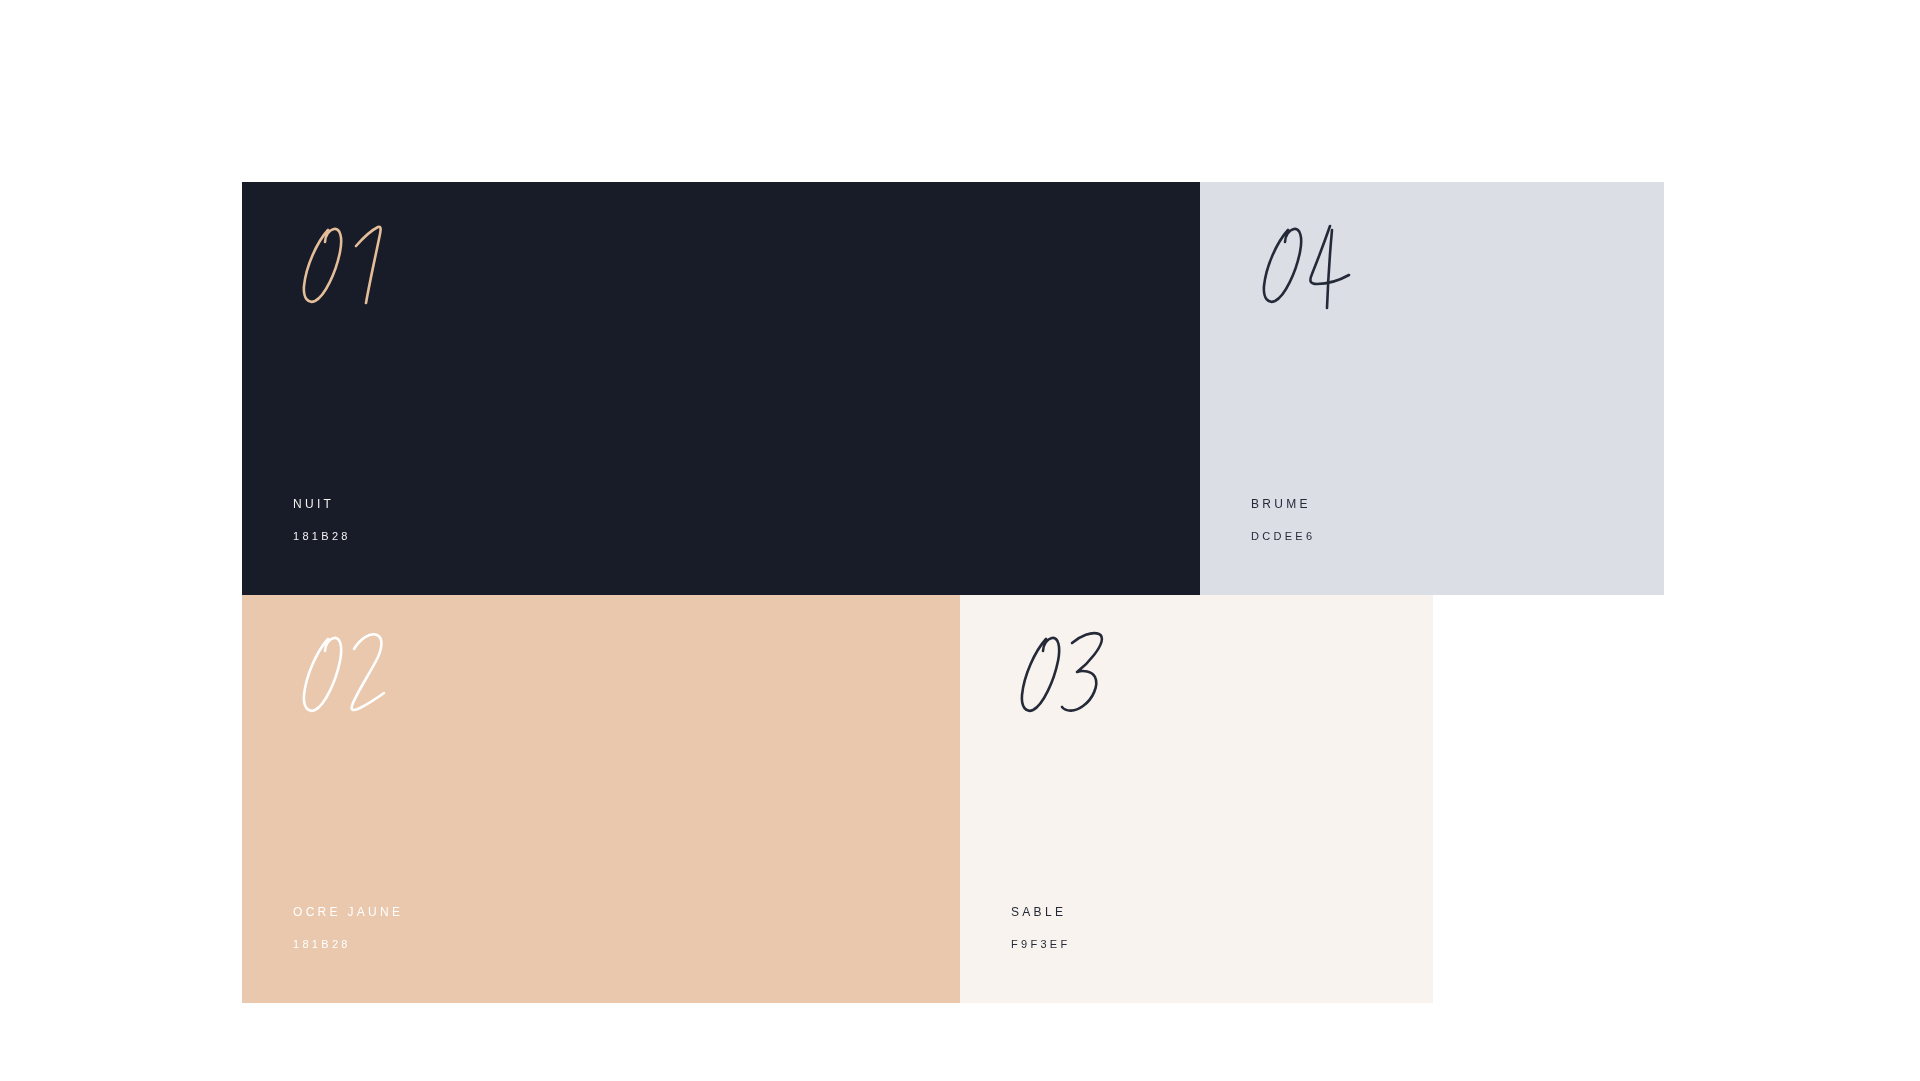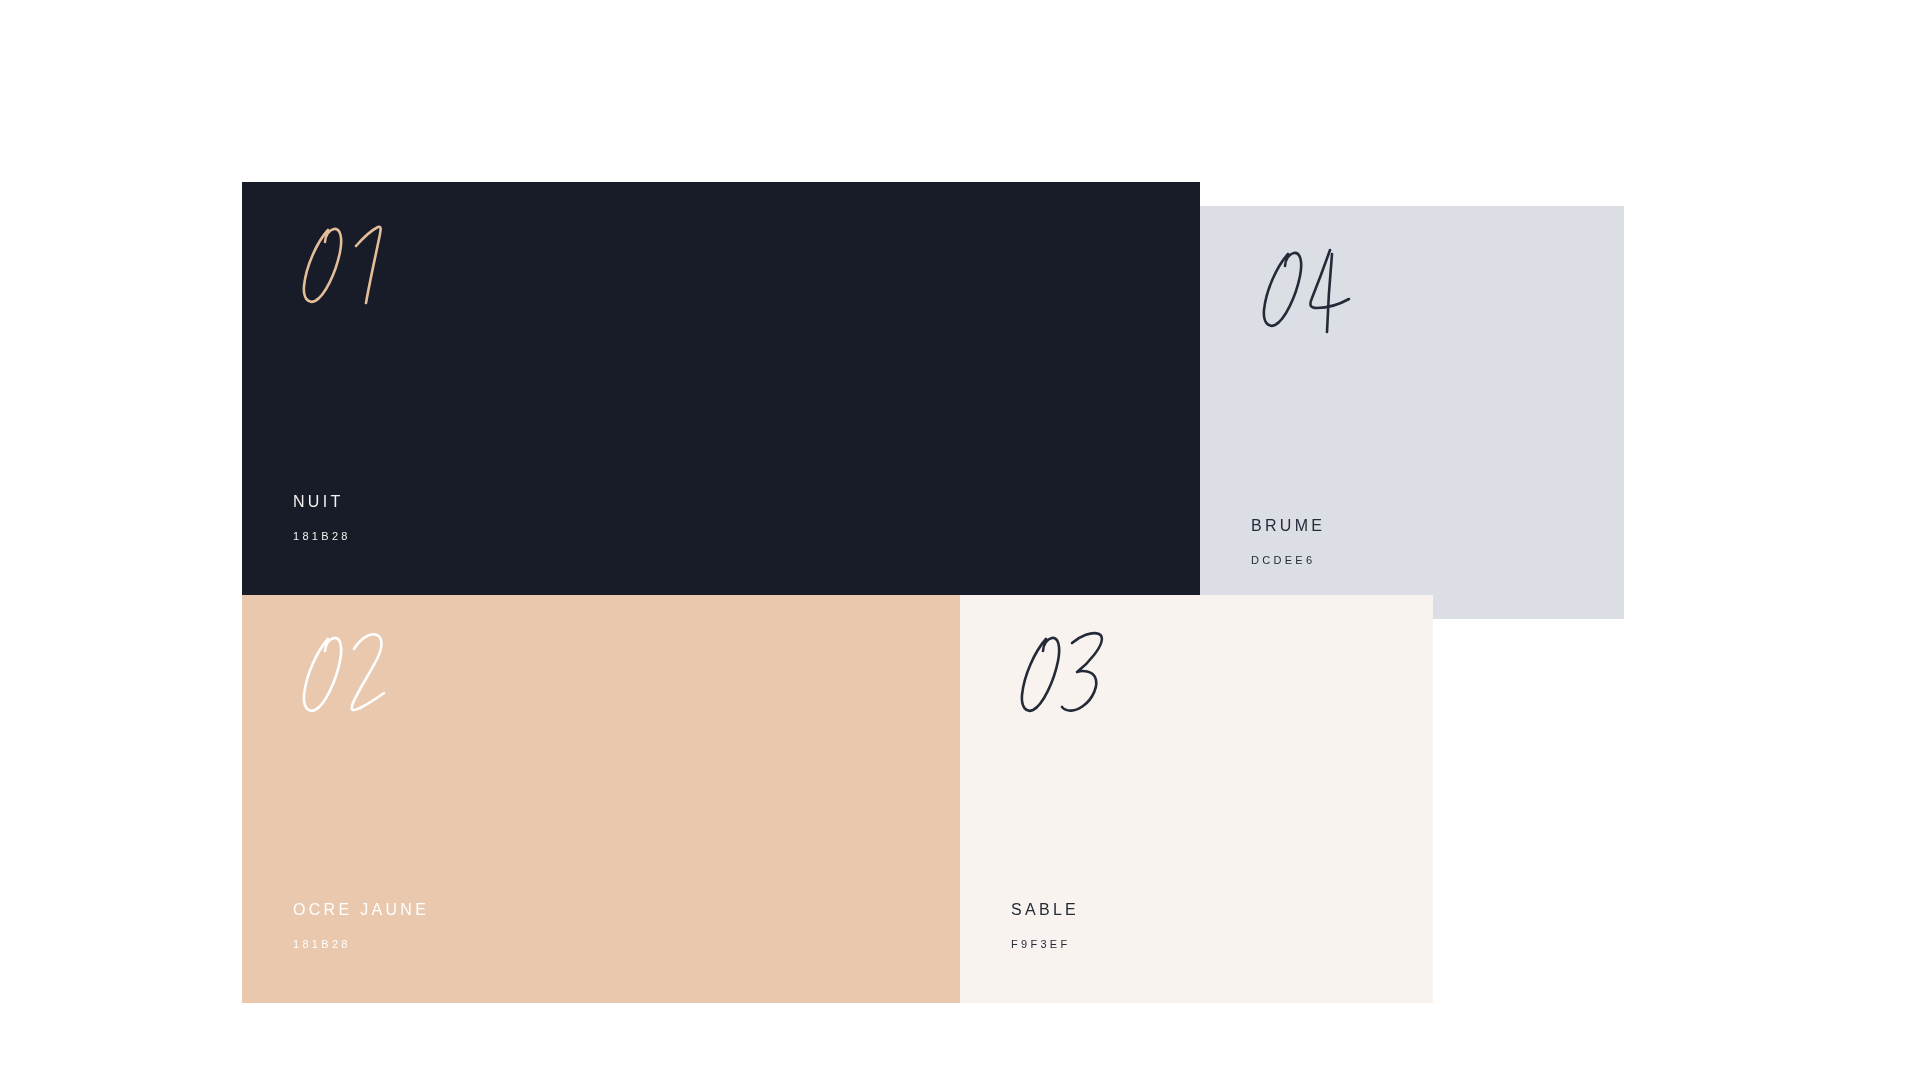--- a/index.html
+++ b/index.html
@@ -24,21 +24,21 @@
   }
 
   .swatch {
     position: absolute;
     box-sizing: border-box;
     overflow: hidden;
   }
 
   
   .swatch-nuit   { left: 0px;    top: 0px;   width: 958px; height: 413px; }
-  .swatch-brume  { left: 958px;  top: 0px;   width: 424px; height: 413px; margin-top: 24px; }
+  .swatch-brume  { left: 958px;  top: 0px;   width: 464px; height: 413px; }
   .swatch-ocre   { left: 0px;    top: 413px; width: 718px; height: 408px; padding-left: 24px; }
   .swatch-sable  { left: 718px;  top: 413px; width: 473px; height: 408px; }
   .swatch-neige  { left: 1191px; top: 413px; width: 267px; height: 408px; }
 
   
   .numeral-wrap {
     position: absolute;
     left: 50px;
     top: 26px;
     width: 120px;
@@ -58,21 +58,21 @@
     stroke-linejoin: round;
   }
 
   
   .caption {
     position: absolute;
     left: 51px;
     bottom: 52px;
   }
   .caption .name {
-    font-size: 16px;
+    font-size: 12px;
     letter-spacing: 3.3px;
     line-height: 1.05;
     font-weight: 400;
     margin: 0 0 21px 0;
     white-space: nowrap;
   }
   .caption .hex {
     font-size: 11px;
     letter-spacing: 3.3px;
     line-height: 1.05;

